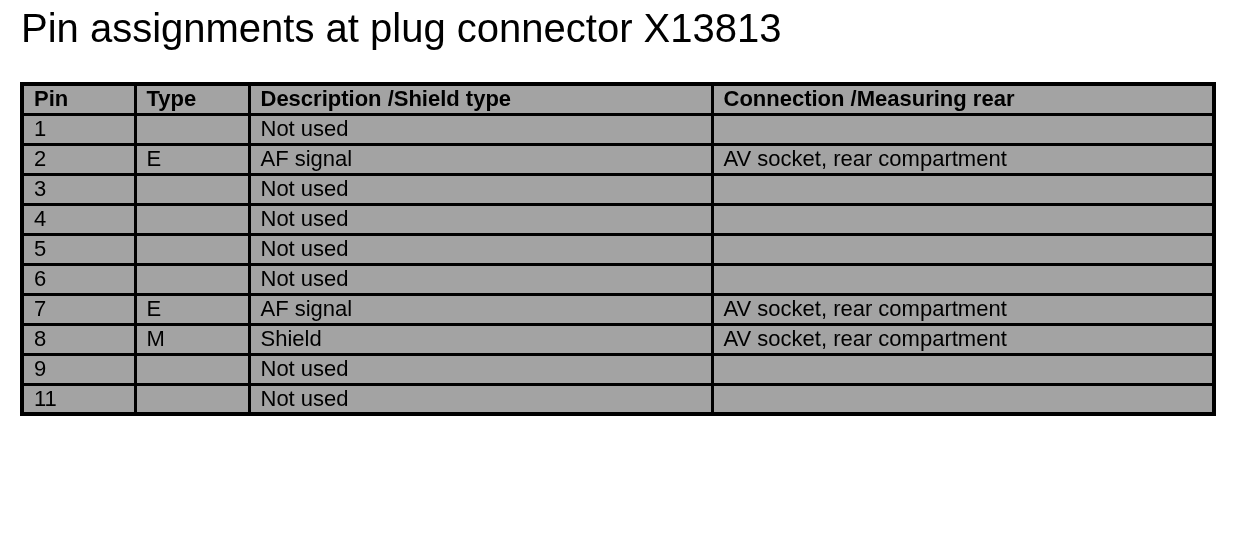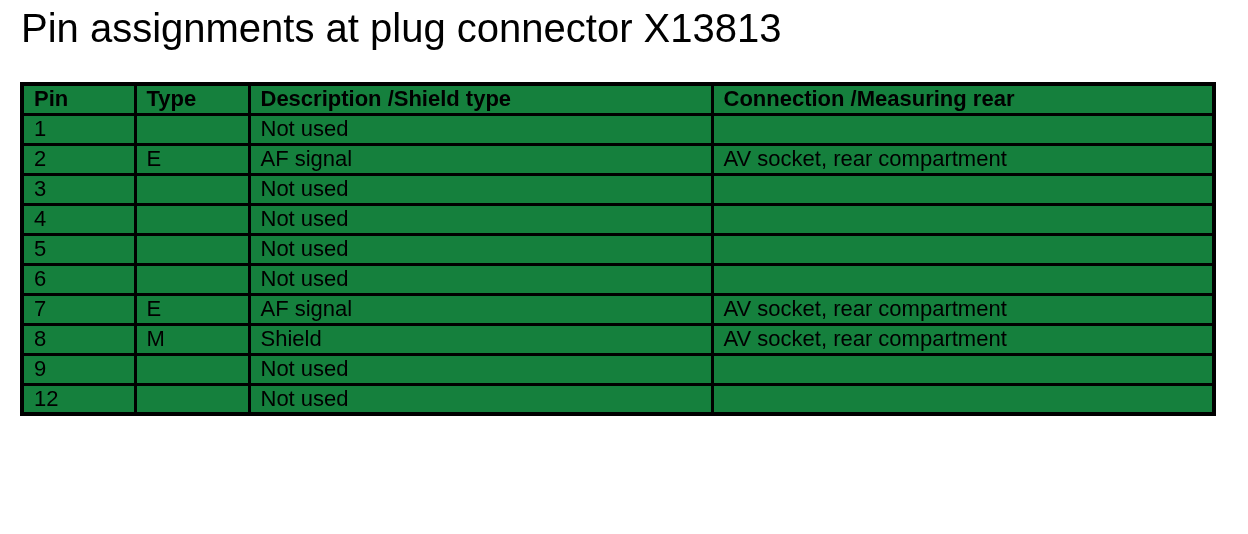--- a/index.html
+++ b/index.html
@@ -28,21 +28,21 @@
     white-space: nowrap;
   }
   table.pin-table {
     position: absolute;
     left: 20px;
     top: 82px;
     width: 1192px;
     border-collapse: collapse;
     table-layout: fixed;
     border: 4px solid #000000;
-    background: #15803d;
+    background: #a3a3a3;
     padding-left: 31px;
   }
   table.pin-table col.c-pin  { width: 113px; }
   table.pin-table col.c-type { width: 114px; }
   table.pin-table col.c-desc { width: 463px; }
   table.pin-table col.c-conn { width: 502px; }
   table.pin-table th,
   table.pin-table td {
     border: 3px solid #000000;
     height: 30px;
@@ -127,20 +127,20 @@
           <td>Shield</td>
           <td>AV socket, rear compartment</td>
         </tr>
         <tr>
           <td>9</td>
           <td></td>
           <td>Not used</td>
           <td></td>
         </tr>
         <tr>
-          <td>12</td>
+          <td>11</td>
           <td></td>
           <td>Not used</td>
           <td></td>
         </tr>
       </tbody>
   </table>
 </div>
 
 </body></html>

